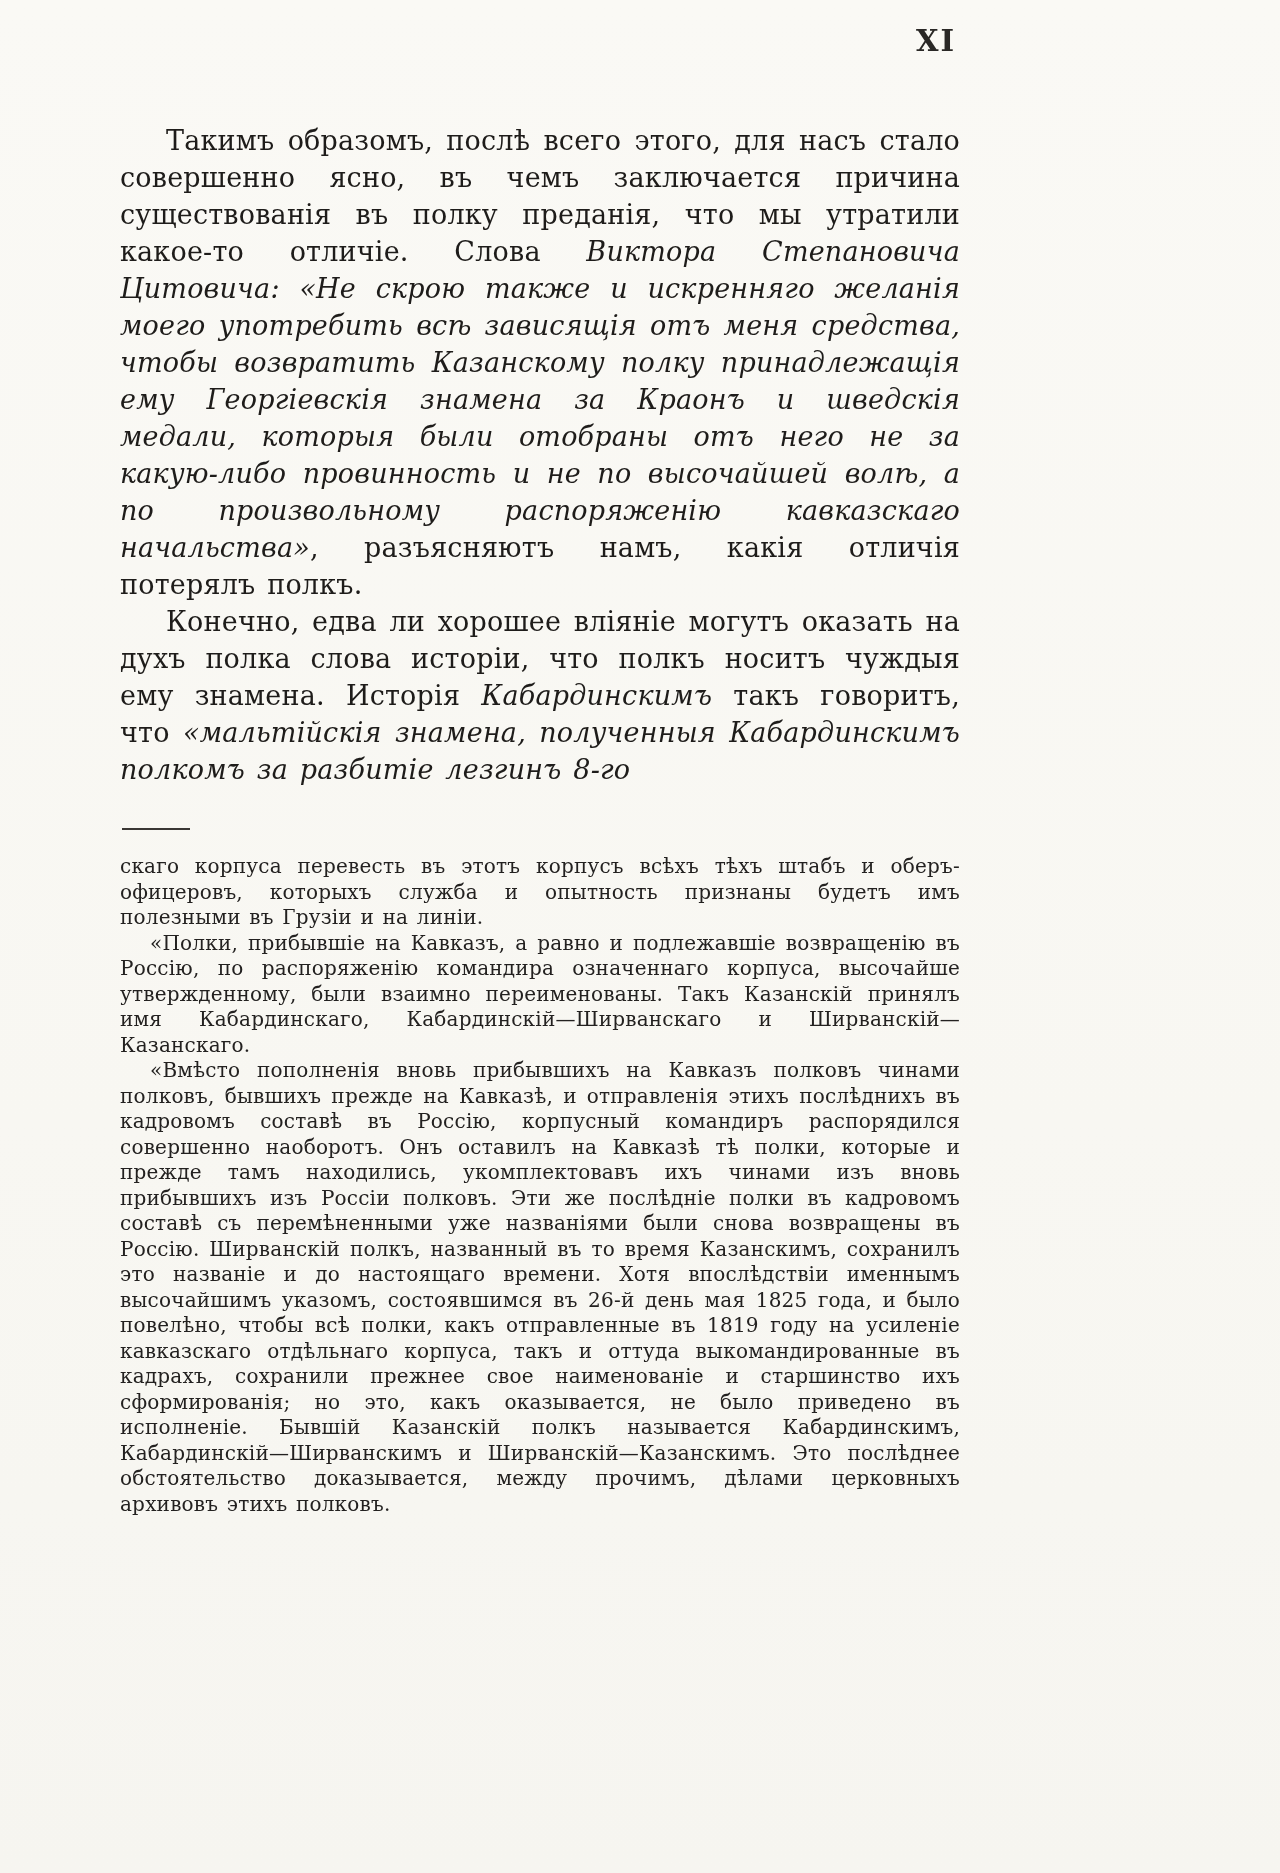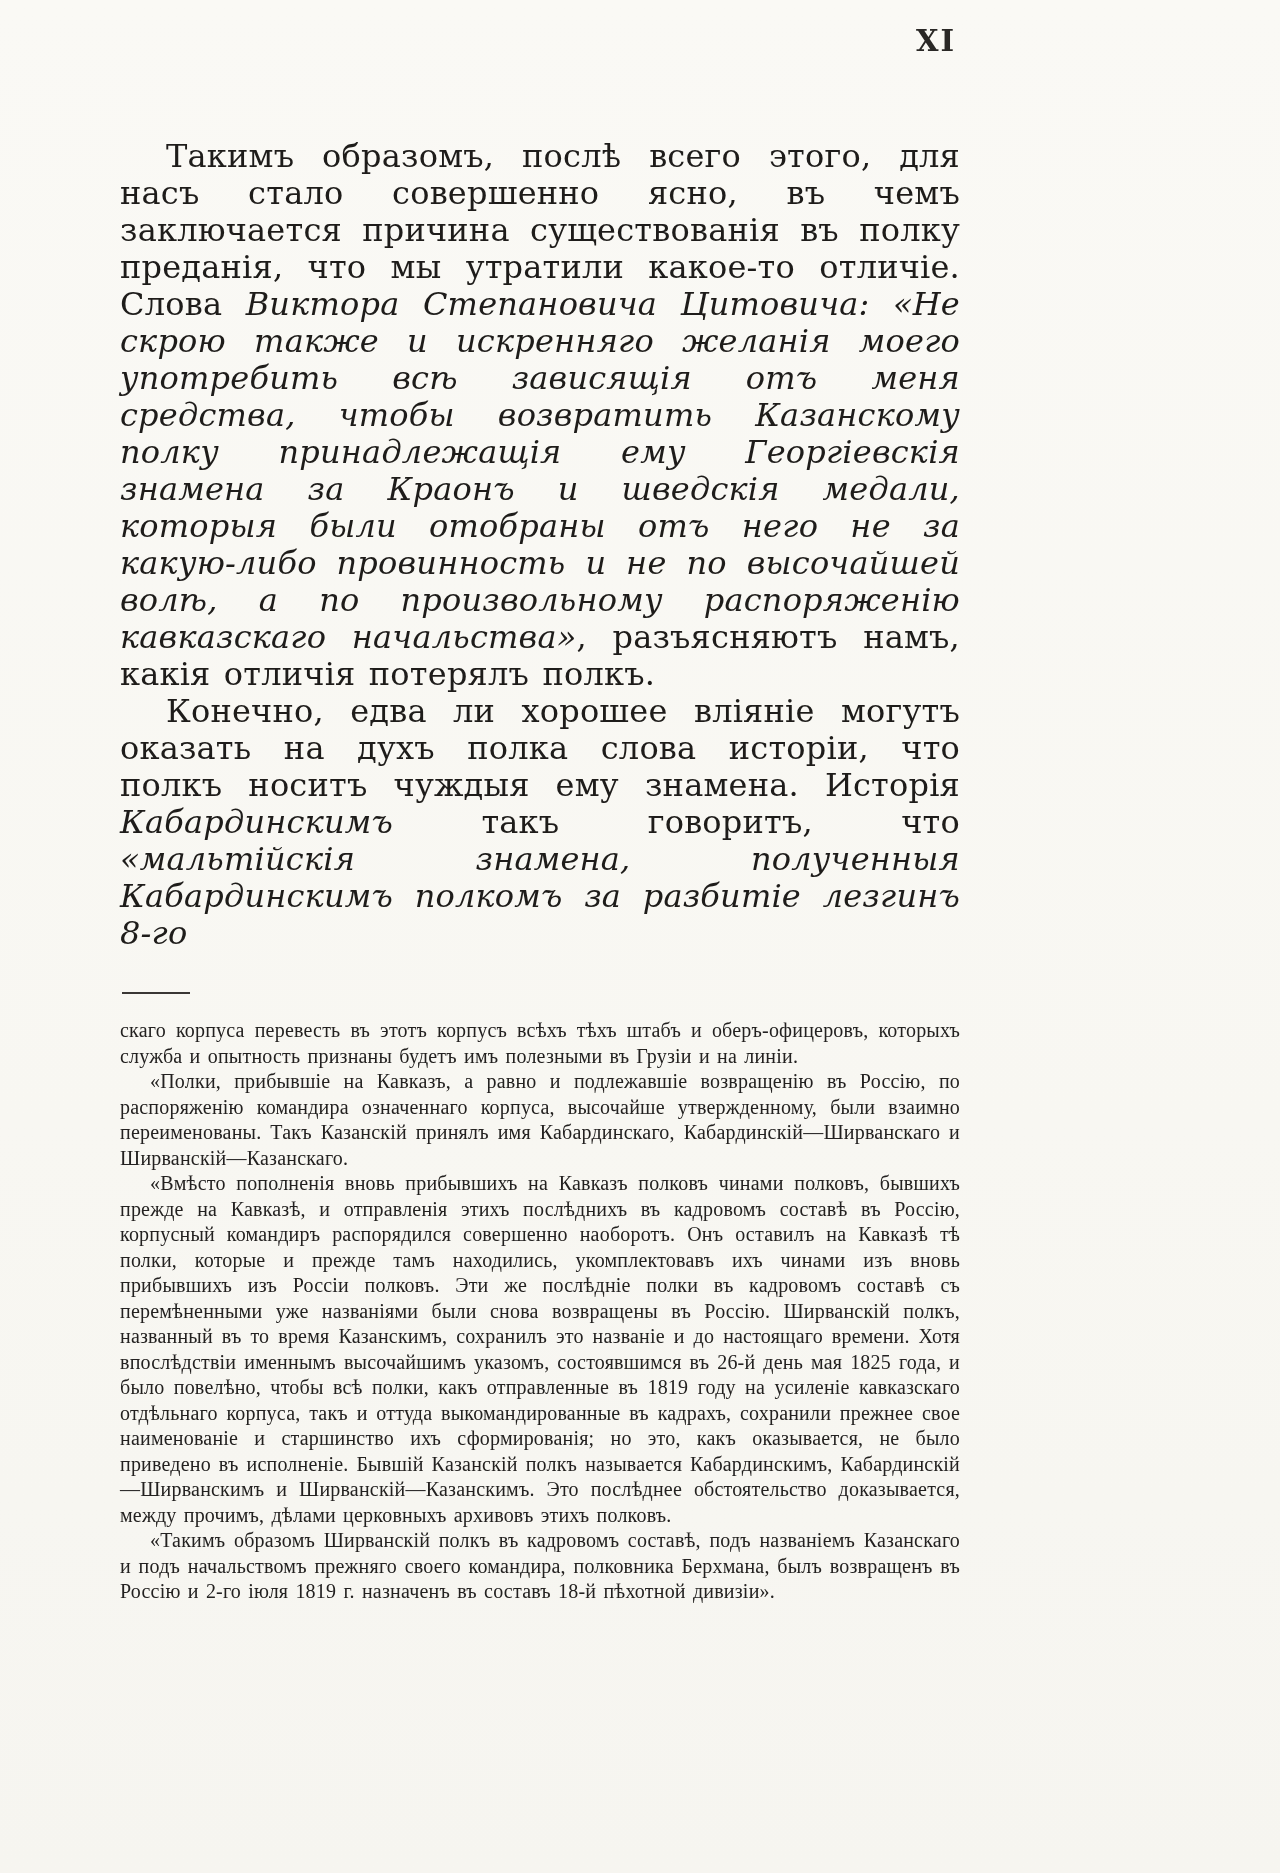--- a/index.html
+++ b/index.html
@@ -28,22 +28,22 @@
   }
   .page-number {
     text-align: right;
     font-size: 29px;
     letter-spacing: 2px;
     font-weight: bold;
     color: #2a2826;
     padding-right: 4px;
   }
   .main-text {
-    margin-top: 80px;
-    font-size: 32px;
+    margin-top: 64px;
+    font-size: 27px;
     line-height: 37px;
     text-align: justify;
     word-spacing: 3px;
     letter-spacing: 0.2px;
   }
   .main-text p {
     margin: 0;
     text-indent: 46px;
   }
   .italic {
@@ -57,21 +57,20 @@
     border-top: 2px solid #3a3734;
   }
   .footnote {
     margin-top: 24px;
     font-size: 20px;
     line-height: 25.5px;
     text-align: justify;
     word-spacing: 2px;
     letter-spacing: 0.2px;
     color: #232120;
-    font-family: Liberation Serif, serif;
   }
   .footnote p {
     margin: 0;
     text-indent: 30px;
   }
   .footnote p:first-child {
     text-indent: 0;
   }
 </style>
 </head>
@@ -85,16 +84,15 @@
         <p><span>Такимъ образомъ, послѣ всего этого, для насъ стало совершенно ясно, въ чемъ заключается причина существованія въ полку преданія, что мы утратили какое-то отличіе. Слова </span><span class="italic">Виктора Степановича Цитовича: «Не скрою также и искренняго желанія моего употребить всѣ зависящія отъ меня средства, чтобы возвратить Казанскому полку принадлежащія ему Георгіевскія знамена за Краонъ и шведскія медали, которыя были отобраны отъ него не за какую-либо провинность и не по высочайшей волѣ, а по произвольному распоряженію кавказскаго начальства»</span><span>, разъясняютъ намъ, какія отличія потерялъ полкъ.</span></p>
         <p><span>Конечно, едва ли хорошее вліяніе могутъ оказать на духъ полка слова исторіи, что полкъ носитъ чуждыя ему знамена. Исторія </span><span class="italic">Кабардинскимъ</span><span> такъ говоритъ, что </span><span class="italic">«мальтійскія знамена, полученныя Кабардинскимъ полкомъ за разбитіе лезгинъ 8-го</span></p>
       </div>
 
     <div class="footnote-rule"></div>
 
     <div class="footnote">
         <p>скаго корпуса перевесть въ этотъ корпусъ всѣхъ тѣхъ штабъ и оберъ-офицеровъ, которыхъ служба и опытность признаны будетъ имъ полезными въ Грузіи и на линіи.</p>
         <p>«Полки, прибывшіе на Кавказъ, а равно и подлежавшіе возвращенію въ Россію, по распоряженію командира означеннаго корпуса, высочайше утвержденному, были взаимно переименованы. Такъ Казанскій принялъ имя Кабардинскаго, Кабардинскій—Ширванскаго и Ширванскій—Казанскаго.</p>
         <p>«Вмѣсто пополненія вновь прибывшихъ на Кавказъ полковъ чинами полковъ, бывшихъ прежде на Кавказѣ, и отправленія этихъ послѣднихъ въ кадровомъ составѣ въ Россію, корпусный командиръ распорядился совершенно наоборотъ. Онъ оставилъ на Кавказѣ тѣ полки, которые и прежде тамъ находились, укомплектовавъ ихъ чинами изъ вновь прибывшихъ изъ Россіи полковъ. Эти же послѣдніе полки въ кадровомъ составѣ съ перемѣненными уже названіями были снова возвращены въ Россію. Ширванскій полкъ, названный въ то время Казанскимъ, сохранилъ это названіе и до настоящаго времени. Хотя впослѣдствіи именнымъ высочайшимъ указомъ, состоявшимся въ 26-й день мая 1825 года, и было повелѣно, чтобы всѣ полки, какъ отправленные въ 1819 году на усиленіе кавказскаго отдѣльнаго корпуса, такъ и оттуда выкомандированные въ кадрахъ, сохранили прежнее свое наименованіе и старшинство ихъ сформированія; но это, какъ оказывается, не было приведено въ исполненіе. Бывшій Казанскій полкъ называется Кабардинскимъ, Кабардинскій—Ширванскимъ и Ширванскій—Казанскимъ. Это послѣднее обстоятельство доказывается, между прочимъ, дѣлами церковныхъ архивовъ этихъ полковъ.</p>
-        <p>«Такимъ образомъ Ширванскій полкъ въ кадровомъ составѣ, подъ названіемъ Казанскаго и подъ начальствомъ прежняго своего командира, полковника Берхмана, былъ возвращенъ въ Россію и 2-го іюля 1819 г. назначенъ въ составъ 18-й пѣхотной дивизіи».</p>
       </div>
   </div>
 </div>
 
 </body></html>

